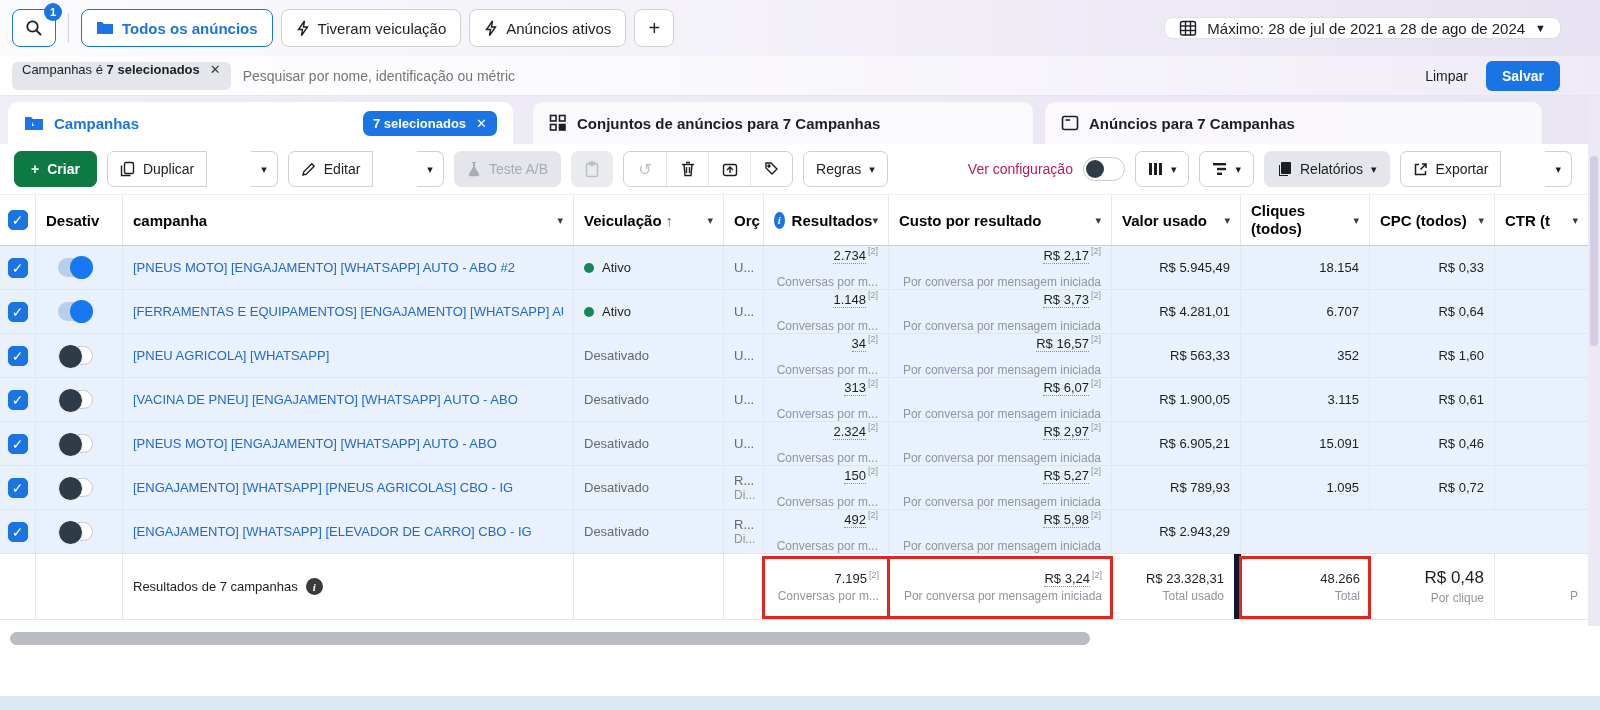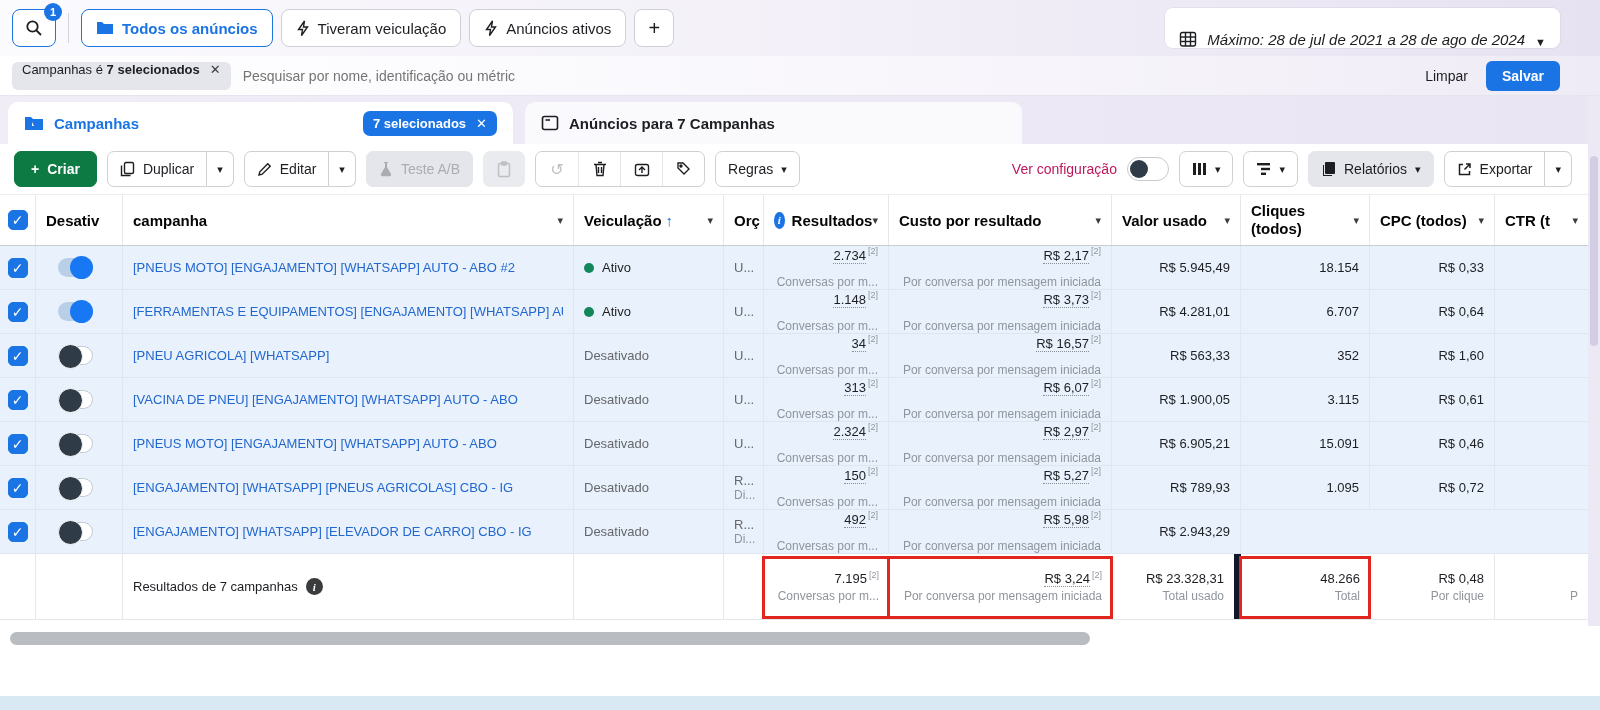--- a/index.html
+++ b/index.html
@@ -14,22 +14,22 @@
     border:1px solid #1b74e4; border-radius:8px; display:flex; align-items:center; justify-content:center; }
   .badge-dot { position:absolute; top:-7px; right:-7px; width:18px; height:18px; border-radius:50%;
     background:#1b74e4; color:#fff; font-size:11px; font-weight:700; display:flex; align-items:center; justify-content:center; }
   .vdiv { width:1px; height:30px; background:#d5d2df; margin:0 4px; }
   .ttab { height:38px; display:flex; align-items:center; gap:8px; padding:0 14px; background:#fff;
     border:1px solid #ced0d4; border-radius:8px; font-size:15px; color:#1c1e21; white-space:nowrap; }
   .ttab.active { border-color:#1b74e4; color:#1b74e4; font-weight:700; }
   .plus-btn { width:40px; height:38px; background:#fff; border:1px solid #ced0d4; border-radius:8px;
     font-size:20px; color:#1c1e21; display:flex; align-items:center; justify-content:center; }
   .spacer { flex:1; }
-  .date-pill { height:40px; background:#fff; border-radius:8px; display:flex; align-items:flex-end; gap:10px;
-    padding:0 14px; font-size:15px; color:#1c1e21; box-shadow:0 0 0 1px rgba(0,0,0,.04); margin-right:28px;font-style:italic; }
+  .date-pill { height:20px; background:#fff; border-radius:8px; display:flex; align-items:center; gap:10px;
+    padding:0 14px; font-size:15px; color:#1c1e21; box-shadow:0 0 0 1px rgba(0,0,0,.04); margin-right:28px; }
   .caret { font-size:11px; color:#1c1e21; line-height:1; }
 
   
   .filterbar { height:40px; display:flex; align-items:center; padding:0 12px; gap:12px;
     background:linear-gradient(90deg,#ffffff 0%,#f7f5fb 65%,#efebf6 100%); border-bottom:1px solid #e6e4ee; }
   .chip { height:28px; background:#e4e6eb; border-radius:6px; display:flex; gap:10px;
     padding:0 10px; font-size:13px; color:#1c1e21; }
   .chip b { font-weight:700; }
   .chip .x { font-size:13px; color:#3a3b3c; }
   .search-placeholder { flex:1; font-size:14px; color:#8d9196; border:none; background:transparent; outline:none; }
@@ -47,21 +47,21 @@
   .lcard.c2 { width:500px; margin-left:8px; }
   .lcard.c3 { width:497px; }
   .sel-badge { margin-left:auto; background:#1b74e4; color:#fff; font-size:13px; font-weight:600;
     border-radius:7px; padding:5px 10px; display:flex; gap:10px; align-items:center; }
 
   
   .toolbar { height:50px; background:#fff; display:flex; align-items:center; padding:0 14px; gap:10px; }
   .btn { height:36px; display:flex; align-items:center; gap:8px; padding:0 12px; font-size:14px;
     background:#fff; border:1px solid #ced0d4; border-radius:7px; color:#1c1e21; white-space:nowrap; }
   .btn.green { background:#0d7a43; border-color:#0d7a43; color:#fff; font-weight:600; padding:0 16px; }
-  .split { display:flex; }
+  .split { display:flex;gap:44px; }
   .split .btn.main { border-radius:7px 0 0 7px; }
   .split .btn.arrow { border-radius:0 7px 7px 0; border-left:none; padding:0 10px; }
   .btn.disabled { background:#e4e6eb; border-color:#e4e6eb; color:#a9adb2; }
   .iconbox { width:42px; height:36px; display:flex; align-items:center; justify-content:center;
     border-radius:7px; background:#e9ebee; color:#bcc0c4; }
   .icongroup { display:flex; border:1px solid #ced0d4; border-radius:7px; overflow:hidden; height:36px; background:#fff; }
   .icongroup .ib { width:42px; display:flex; align-items:center; justify-content:center; color:#1c1e21; }
   .icongroup .ib + .ib { border-left:1px solid #e4e6eb; }
   .icongroup .ib.dis { color:#bcc0c4; }
   .cfg-label { font-size:14px; color:#be185d; }
@@ -192,20 +192,31 @@
           <path d="M1 2h6l2 2h10v11H1z"></path>
             <path d="M8 7 10 11 8 11z" fill="#fff"></path>
           </svg>
       </span>
       <span>Campanhas</span>
       <span class="sel-badge">
         <span>7 selecionados</span>
         <span>✕</span>
       </span>
     </div>
+    <div class="lcard idle c2">
+      <span>
+        <svg width="18" height="18" viewBox="0 0 18 18" fill="none" stroke="#1c1e21" stroke-width="1.6">
+          <rect x="1.5" y="1.5" width="5.5" height="5.5"></rect>
+            <rect x="10.5" y="1.5" width="5.5" height="5.5"></rect>
+          <rect x="1.5" y="10.5" width="5.5" height="5.5"></rect>
+            <rect x="10.5" y="10.5" width="5.5" height="5.5" fill="#1c1e21"></rect>
+          </svg>
+      </span>
+      <span>Conjuntos de anúncios para 7 Campanhas</span>
+    </div>
     <div class="lcard idle c3">
       <span>
         <svg width="18" height="18" viewBox="0 0 18 18" fill="none" stroke="#1c1e21" stroke-width="1.6">
           <rect x="1.5" y="2.5" width="15" height="13" rx="2"></rect>
             <line x1="4.5" y1="6" x2="9" y2="6"></line>
           </svg>
       </span>
       <span>Anúncios para 7 Campanhas</span>
     </div>
   </div>
@@ -666,21 +677,21 @@
       </div>
       <div class="tcell num" style="border-right:7px solid #0f172a;">
         <div style="font-size:13px;">R$ 23.328,31</div>
         <div class="sub">Total usado</div>
       </div>
       <div class="tcell num hl">
         <div style="font-size:13px;">48.266</div>
         <div class="sub">Total</div>
       </div>
       <div class="tcell num" style="border-right:1px solid #e5e7ea;">
-        <div style="font-size:13px;">R$ 0,48</div>
+        <div style="font-size:17px;">R$ 0,48</div>
         <div class="sub">Por clique</div>
       </div>
       <div class="tcell num">
         <div style="font-size:13px;">&nbsp;</div>
         <div class="sub">P</div>
       </div>
     </div>
   </div>
 
   <div class="hscroll"></div>

